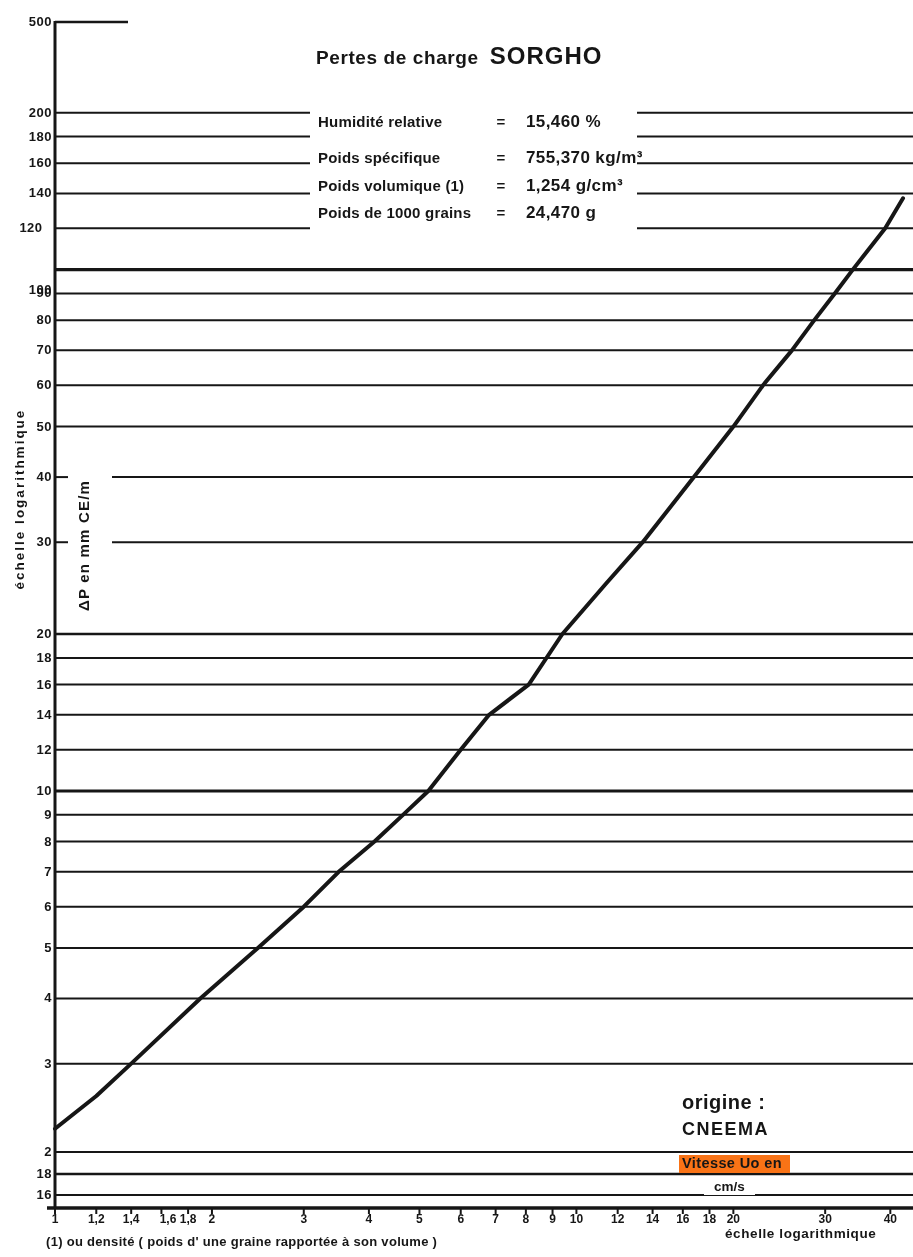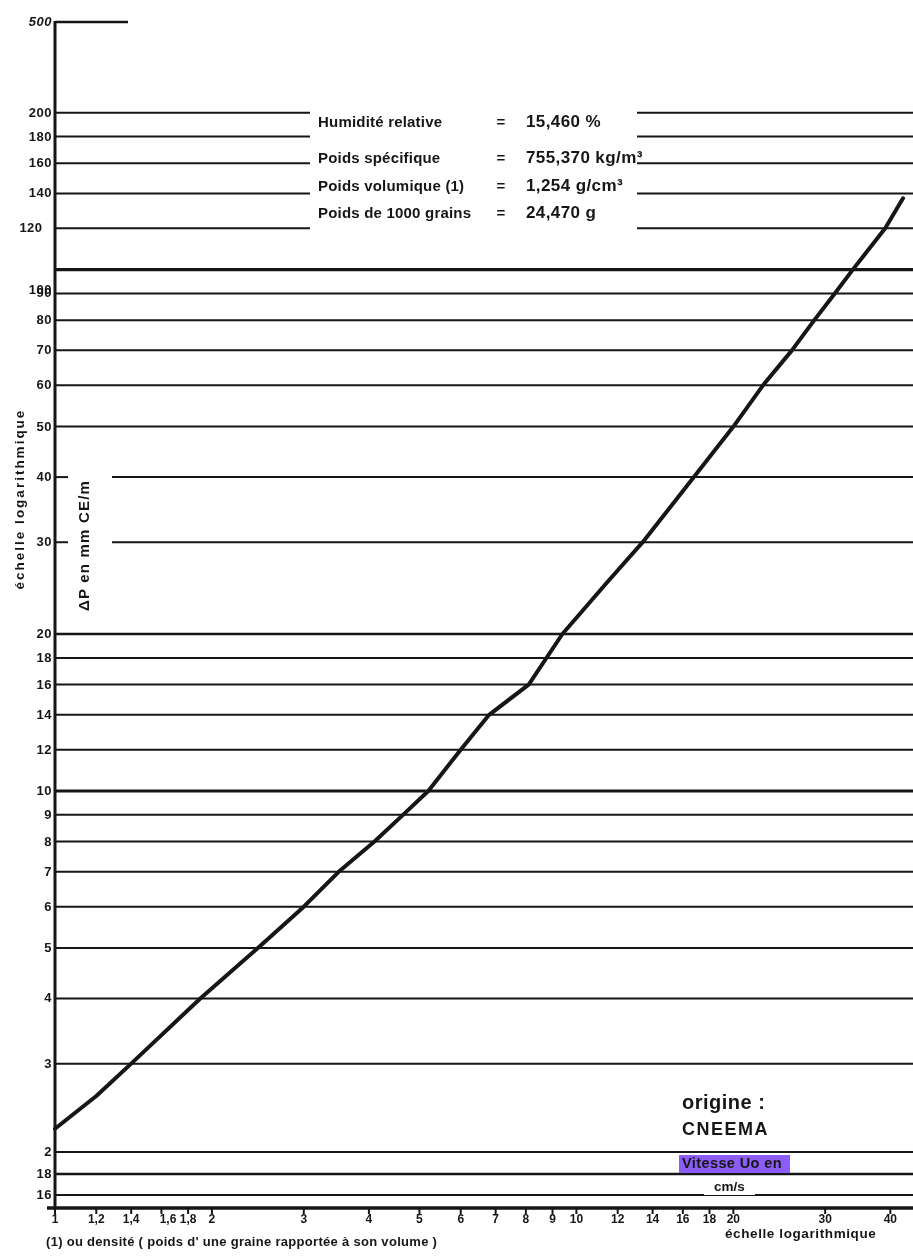--- a/index.html
+++ b/index.html
@@ -16,21 +16,21 @@
   .ann-eq{width:22px;font-size:15px;text-align:center;}
   .ann-value{font-size:17px;margin-left:14px;letter-spacing:.4px;}
   .vlabel{position:absolute;font-weight:bold;transform:rotate(-90deg);text-align:center;white-space:nowrap;}
   .scale-note-y{width:264px;height:18px;left:-111px;top:490px;font-size:13.5px;letter-spacing:2px;}
   .y-title{width:170px;height:19px;left:-1px;top:536px;font-size:15px;letter-spacing:1.2px;}
   .ytick{position:absolute;left:10px;width:42px;text-align:right;font-size:13px;font-weight:bold;letter-spacing:.5px;line-height:14px;}
   .xtick{position:absolute;width:44px;text-align:center;font-size:12px;font-weight:bold;line-height:13px;}
   .origin{position:absolute;left:682px;top:1091px;font-weight:bold;}
   .origin-label{font-size:20px;letter-spacing:.5px;}
   .origin-value{font-size:18px;letter-spacing:1.5px;margin-top:5px;}
-  .xt1{position:absolute;left:679px;top:1155px;font-size:14.5px;font-weight:bold;background:#8b5cf6;padding:0 8px 2px 3px;letter-spacing:.4px;}
+  .xt1{position:absolute;left:679px;top:1155px;font-size:14.5px;font-weight:bold;background:#f97316;padding:0 8px 2px 3px;letter-spacing:.4px;}
   .xt2{position:absolute;left:704px;top:1179px;font-size:13.5px;font-weight:bold;background:#fff;padding:0 10px 1px 10px;}
   .footnote{position:absolute;left:46px;top:1234px;font-size:13px;font-weight:bold;letter-spacing:.3px;white-space:nowrap;}
   .scale-note-x{position:absolute;left:725px;top:1226px;font-size:13.5px;font-weight:bold;letter-spacing:.6px;}
 </style>
 </head>
 <body>
 
 <div id="canvas">
 
   <svg id="plot" width="913" height="1257">
@@ -90,20 +90,24 @@
       <line x1="617.6851016892316" y1="1208" x2="617.6851016892316" y2="1214" stroke="#161616" stroke-width="2"></line>
       <line x1="652.5911578026332" y1="1208" x2="652.5911578026332" y2="1214" stroke="#161616" stroke-width="2"></line>
       <line x1="682.8281589567991" y1="1208" x2="682.8281589567991" y2="1214" stroke="#161616" stroke-width="2"></line>
       <line x1="709.4990841608637" y1="1208" x2="709.4990841608637" y2="1214" stroke="#161616" stroke-width="2"></line>
       <line x1="733.3570397391998" y1="1208" x2="733.3570397391998" y2="1214" stroke="#161616" stroke-width="2"></line>
       <line x1="825.1710222108319" y1="1208" x2="825.1710222108319" y2="1214" stroke="#161616" stroke-width="2"></line>
       <line x1="890.3140794783997" y1="1208" x2="890.3140794783997" y2="1214" stroke="#161616" stroke-width="2"></line>
       <path d="M55.0 1128.8 L96.3 1096.0 L131.2 1063.6 L200.3 998.5 L257.9 948.0 L303.8 906.7 L338.7 871.8 L374.5 841.5 L403.0 814.9 L428.3 791.0 L460.7 749.7 L489.1 714.8 L528.7 684.6 L562.4 634.0 L606.1 583.5 L642.7 542.2 L693.9 477.1 L733.4 426.6 L763.0 385.3 L791.9 350.4 L814.3 320.1 L834.8 293.5 L852.8 269.6 L885.2 228.3 L903.0 198.3" fill="none" stroke="#161616" stroke-width="4" stroke-linecap="round" stroke-linejoin="round"></path>
     </svg>
 
+  <div class="title">
+    <span class="t-main">Pertes de charge</span>
+    <span class="t-product">SORGHO</span>
+  </div>
 
   <div id="annotations">
       <div class="ann-row" style="top: 112px;">
         <span class="ann-label">Humidité relative</span>
         <span class="ann-eq">=</span>
         <span class="ann-value">15,460 %</span>
       </div>
       <div class="ann-row" style="top: 148px;">
         <span class="ann-label">Poids spécifique</span>
         <span class="ann-eq">=</span>
@@ -118,21 +122,21 @@
         <span class="ann-label">Poids de 1000 grains</span>
         <span class="ann-eq">=</span>
         <span class="ann-value">24,470 g</span>
       </div>
     </div>
 
   <div class="vlabel scale-note-y">échelle logarithmique</div>
   <div class="vlabel y-title">ΔP en mm CE/m</div>
 
   <div id="yticks">
-      <div class="ytick" style="top: 15px; font-style: italic;">500</div>
+      <div class="ytick" style="top: 15px;">500</div>
       <div class="ytick" style="top: 105.643px;">200</div>
       <div class="ytick" style="top: 129.501px;">180</div>
       <div class="ytick" style="top: 156.172px;">160</div>
       <div class="ytick" style="top: 186.409px;">140</div>
       <div class="ytick" style="top: 221.315px; text-align: center;">120</div>
       <div class="ytick" style="top: 262.6px; margin-top: 20px;">100</div>
       <div class="ytick" style="top: 286.458px;">90</div>
       <div class="ytick" style="top: 313.129px;">80</div>
       <div class="ytick" style="top: 343.366px;">70</div>
       <div class="ytick" style="top: 378.272px;">60</div>

